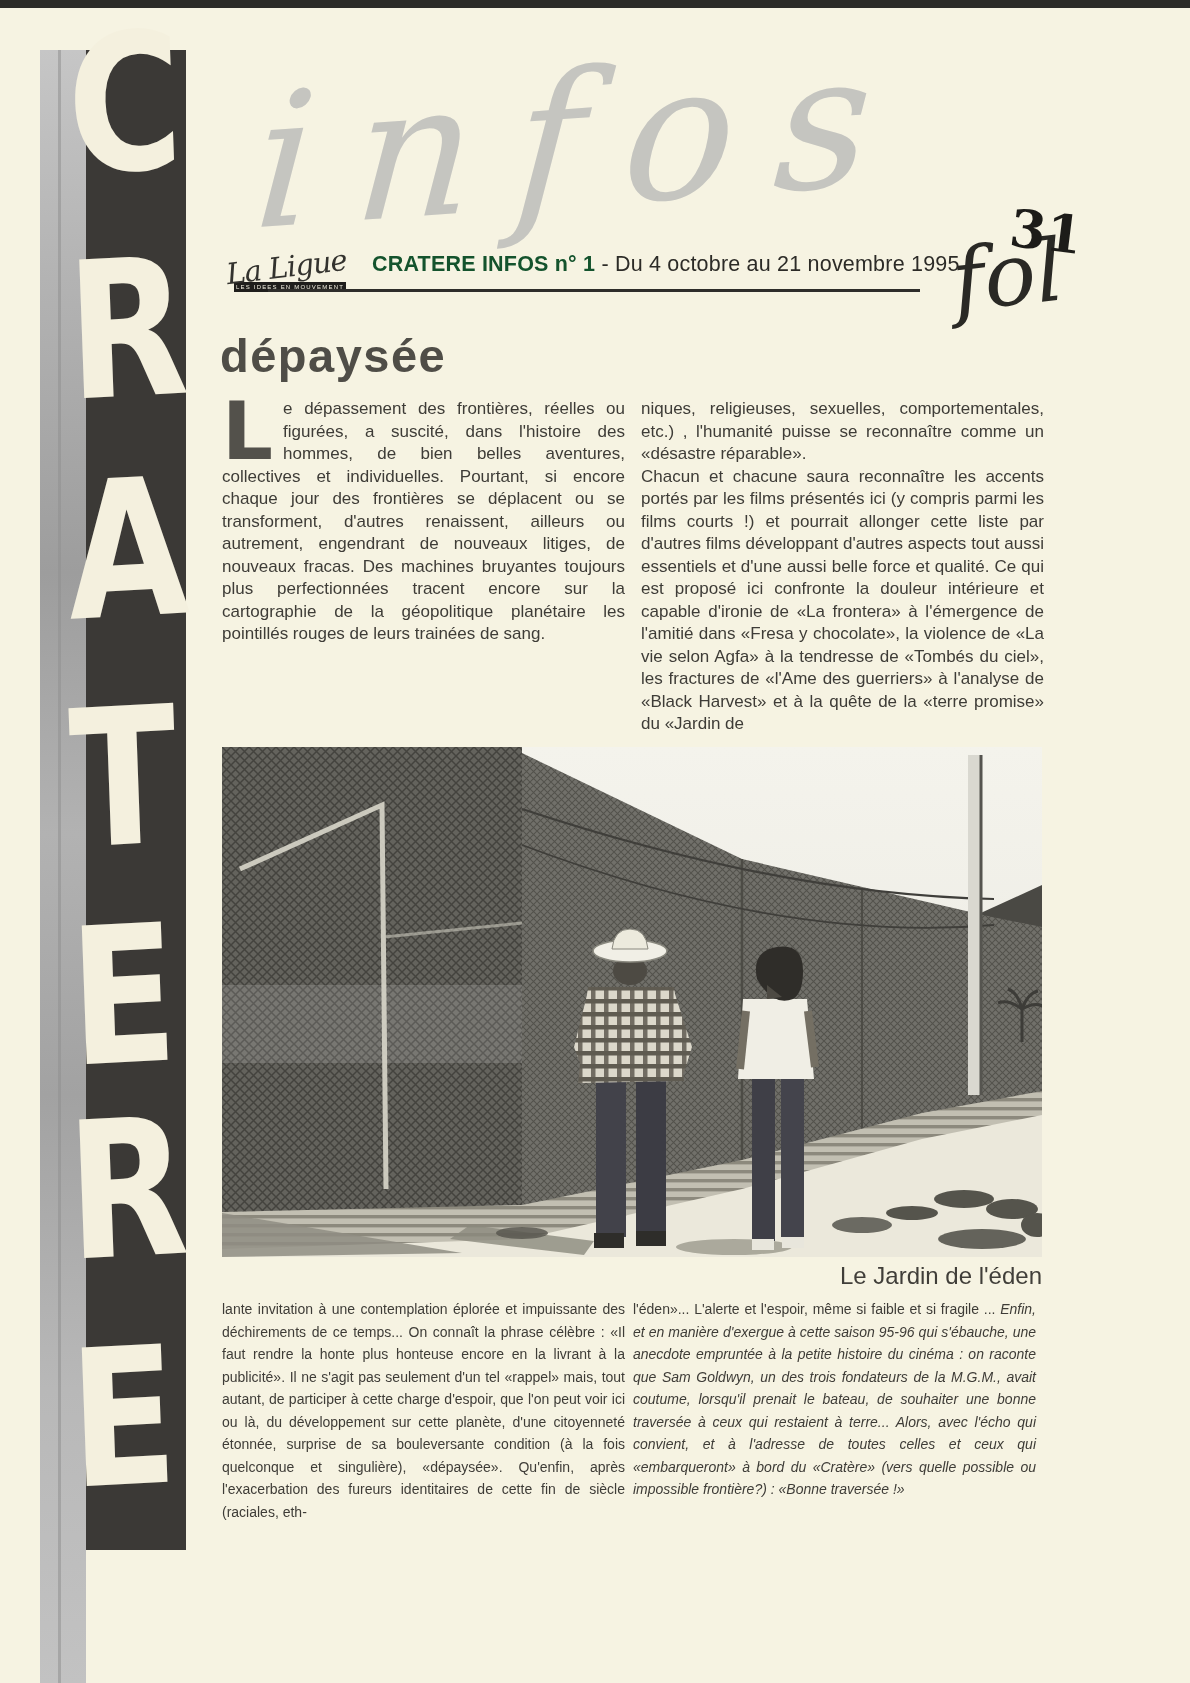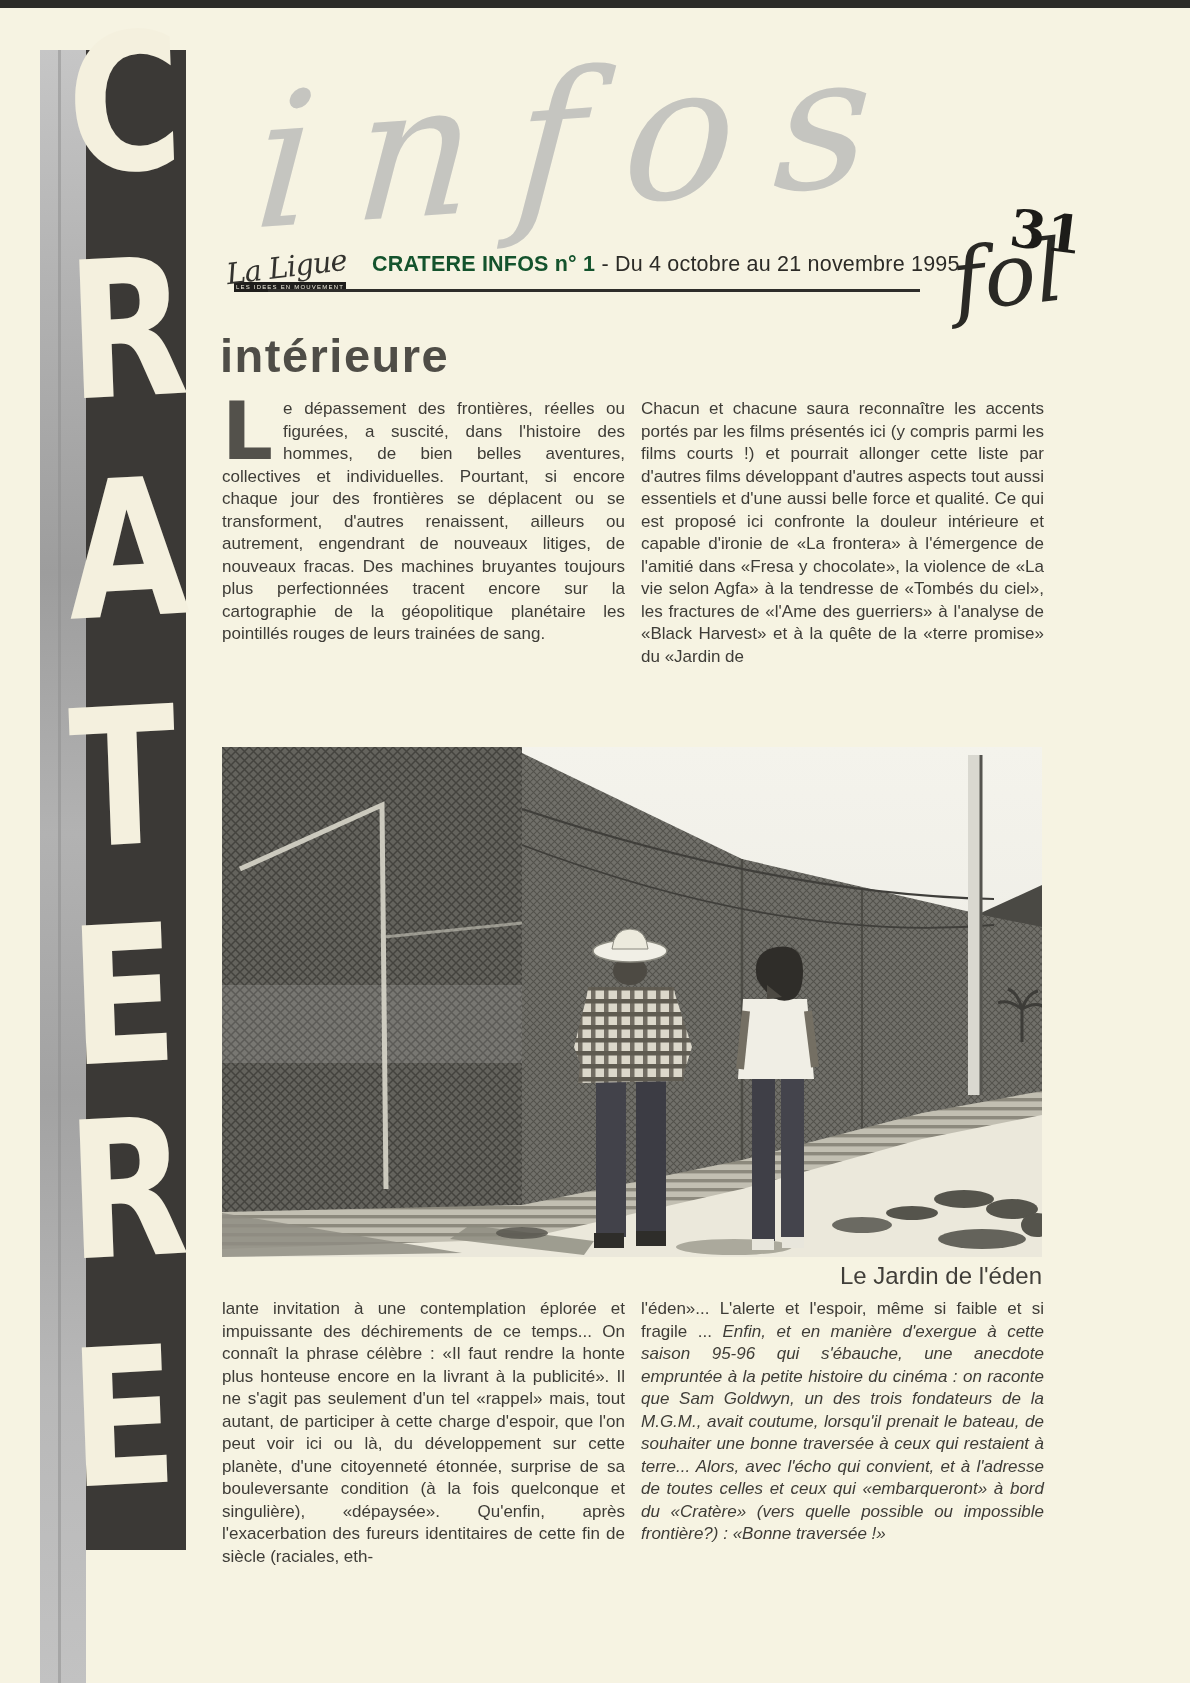--- a/index.html
+++ b/index.html
@@ -46,22 +46,22 @@
   .col p{margin:0;}
   .indent{text-indent:34px;}
   .dropcap{float:left;font-size:80px;line-height:60px;font-weight:bold;
     font-family:"DejaVu Sans",sans-serif;color:#53514b;margin:4px 10px 0 0;}
 
   
   .photo{left:222px;top:747px;width:820px;height:510px;}
   .caption{left:622px;top:1262px;width:420px;text-align:right;font-size:24px;color:#403e39;}
 
   
-  .cols-bottom{left:222px;top:1298px;width:822px;display:flex;gap:16px;
-    font-size:17px;line-height:22.5px;color:#3e3c37;text-align:justify;}
+  .cols-bottom{left:222px;top:1298px;width:822px;display:flex;gap:8px;
+    font-size:14px;line-height:22.5px;color:#3e3c37;text-align:justify;}
   .italic{font-style:italic;}
 </style>
 </head>
 <body>
 
 <div>
 
   <div class="abs top-edge"></div>
 
   <div class="abs gray-strip"></div>
@@ -85,27 +85,28 @@
   <div class="abs issue-title">
     <b>CRATERE INFOS n° 1</b><span class="rest"> - Du 4 octobre au 21 novembre 1995</span>
   </div>
   <div class="abs head-rule"></div>
 
   <div class="abs fol">
     <span class="fol-script">fol</span>
     <span class="fol-number">31</span>
   </div>
 
-  <div class="abs edito-heading">intérieure</div>
+  <div class="abs edito-heading">dépaysée</div>
 
   <div class="abs cols">
     <div class="col">
       <p><span class="dropcap">L</span><span>e dépassement des frontières, réelles ou figurées, a suscité, dans l'histoire des hommes, de bien belles aventures, collectives et individuelles. Pourtant, si encore chaque jour des frontières se déplacent ou se transforment, d'autres renaissent, ailleurs ou autrement, engendrant de nouveaux litiges, de nouveaux fracas. Des machines bruyantes toujours plus perfectionnées tracent encore sur la cartographie de la géopolitique planétaire les pointillés rouges de leurs trainées de sang.</span></p>
     </div>
     <div class="col">
+      <p>niques, religieuses, sexuelles, comportementales, etc.) , l'humanité puisse se reconnaître comme un «désastre réparable».</p>
       <p>Chacun et chacune saura reconnaître les accents portés par les films présentés ici (y compris parmi les films courts !) et pourrait allonger cette liste par d'autres films développant d'autres aspects tout aussi essentiels et d'une aussi belle force et qualité. Ce qui est proposé ici confronte la douleur intérieure et capable d'ironie de «La frontera» à l'émergence de l'amitié dans «Fresa y chocolate», la violence de «La vie selon Agfa» à la tendresse de «Tombés du ciel», les fractures de «l'Ame des guerriers» à l'analyse de «Black Harvest» et à la quête de la «terre promise» du «Jardin de</p>
     </div>
   </div>
 
   <div class="abs photo">
     <svg width="820" height="510" viewBox="0 0 820 510">
       <defs>
         <linearGradient id="sky" x1="0" y1="0" x2="0" y2="1">
           <stop offset="0" stop-color="#f4f3ec"></stop>
             <stop offset="1" stop-color="#e9e8e0"></stop>

